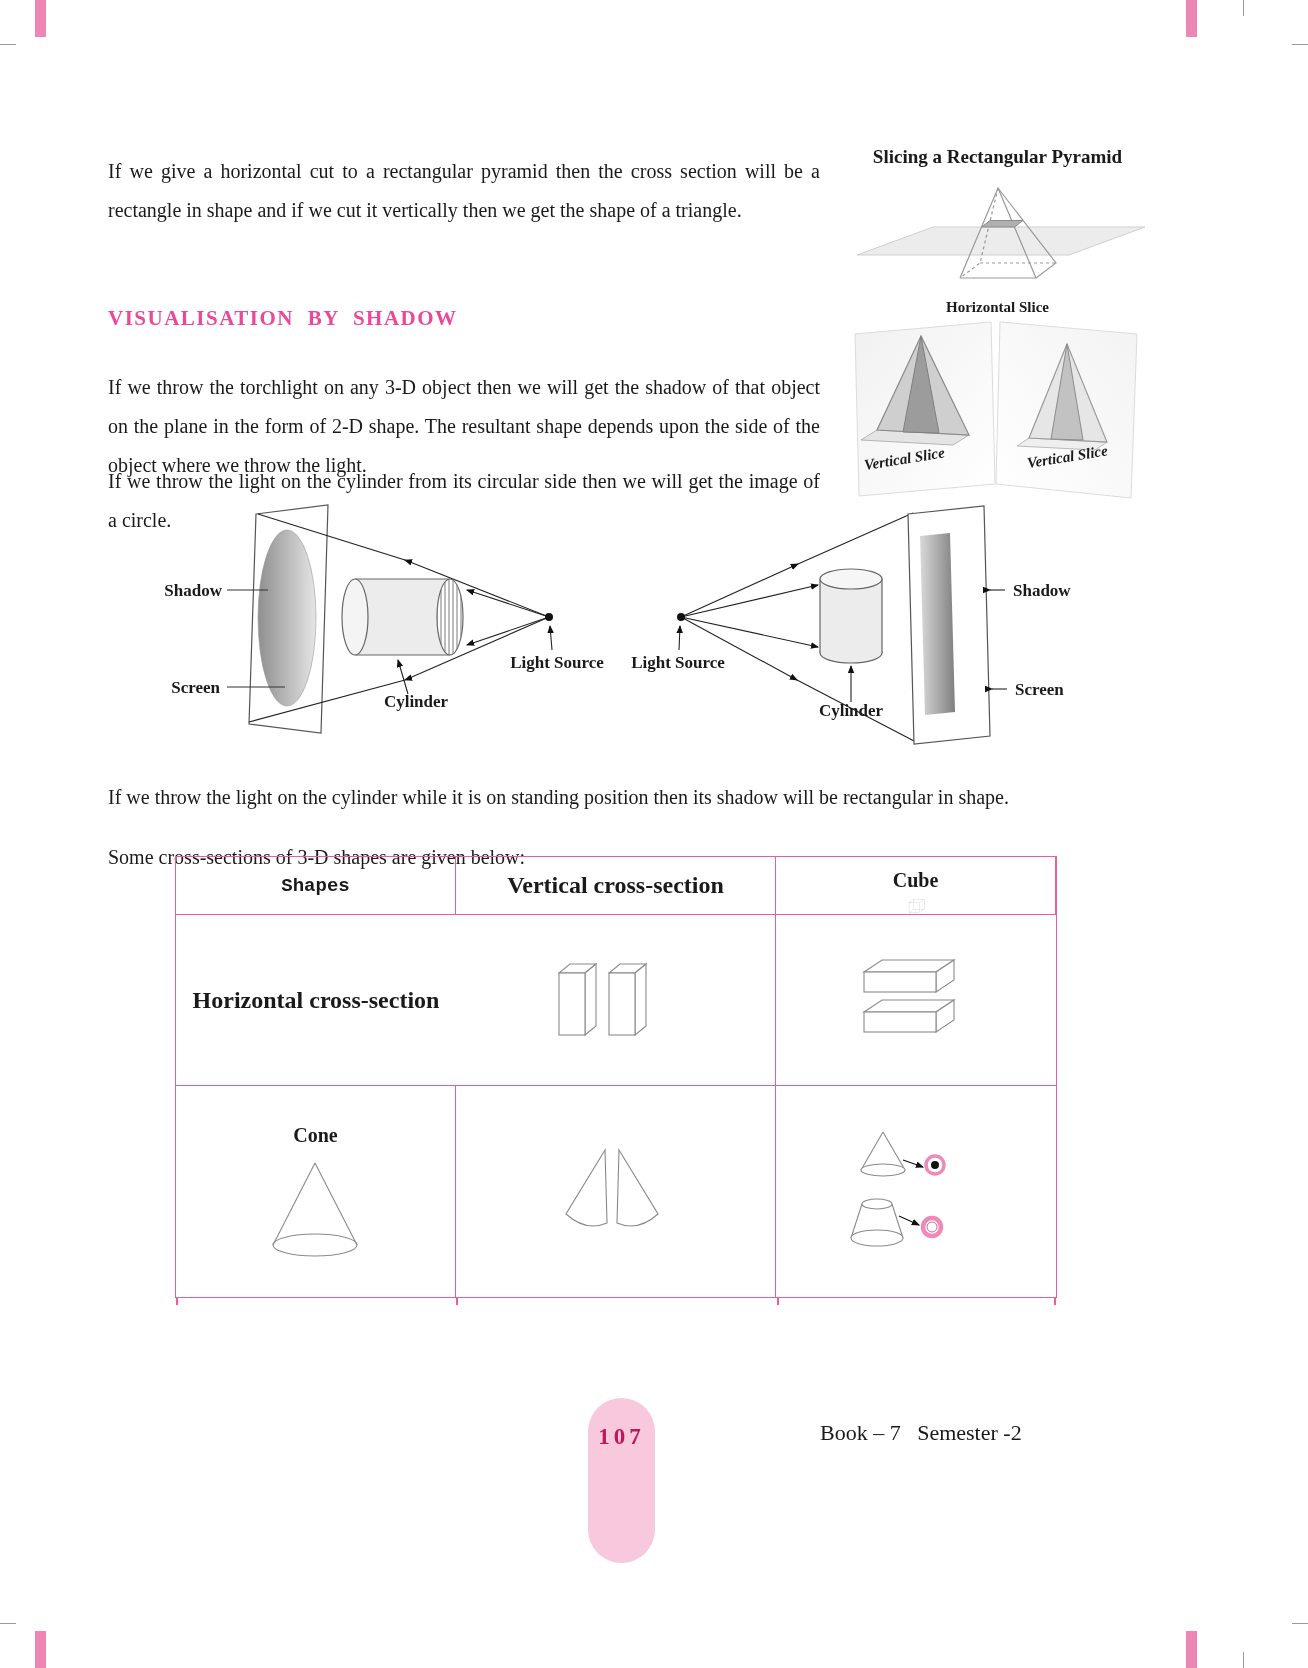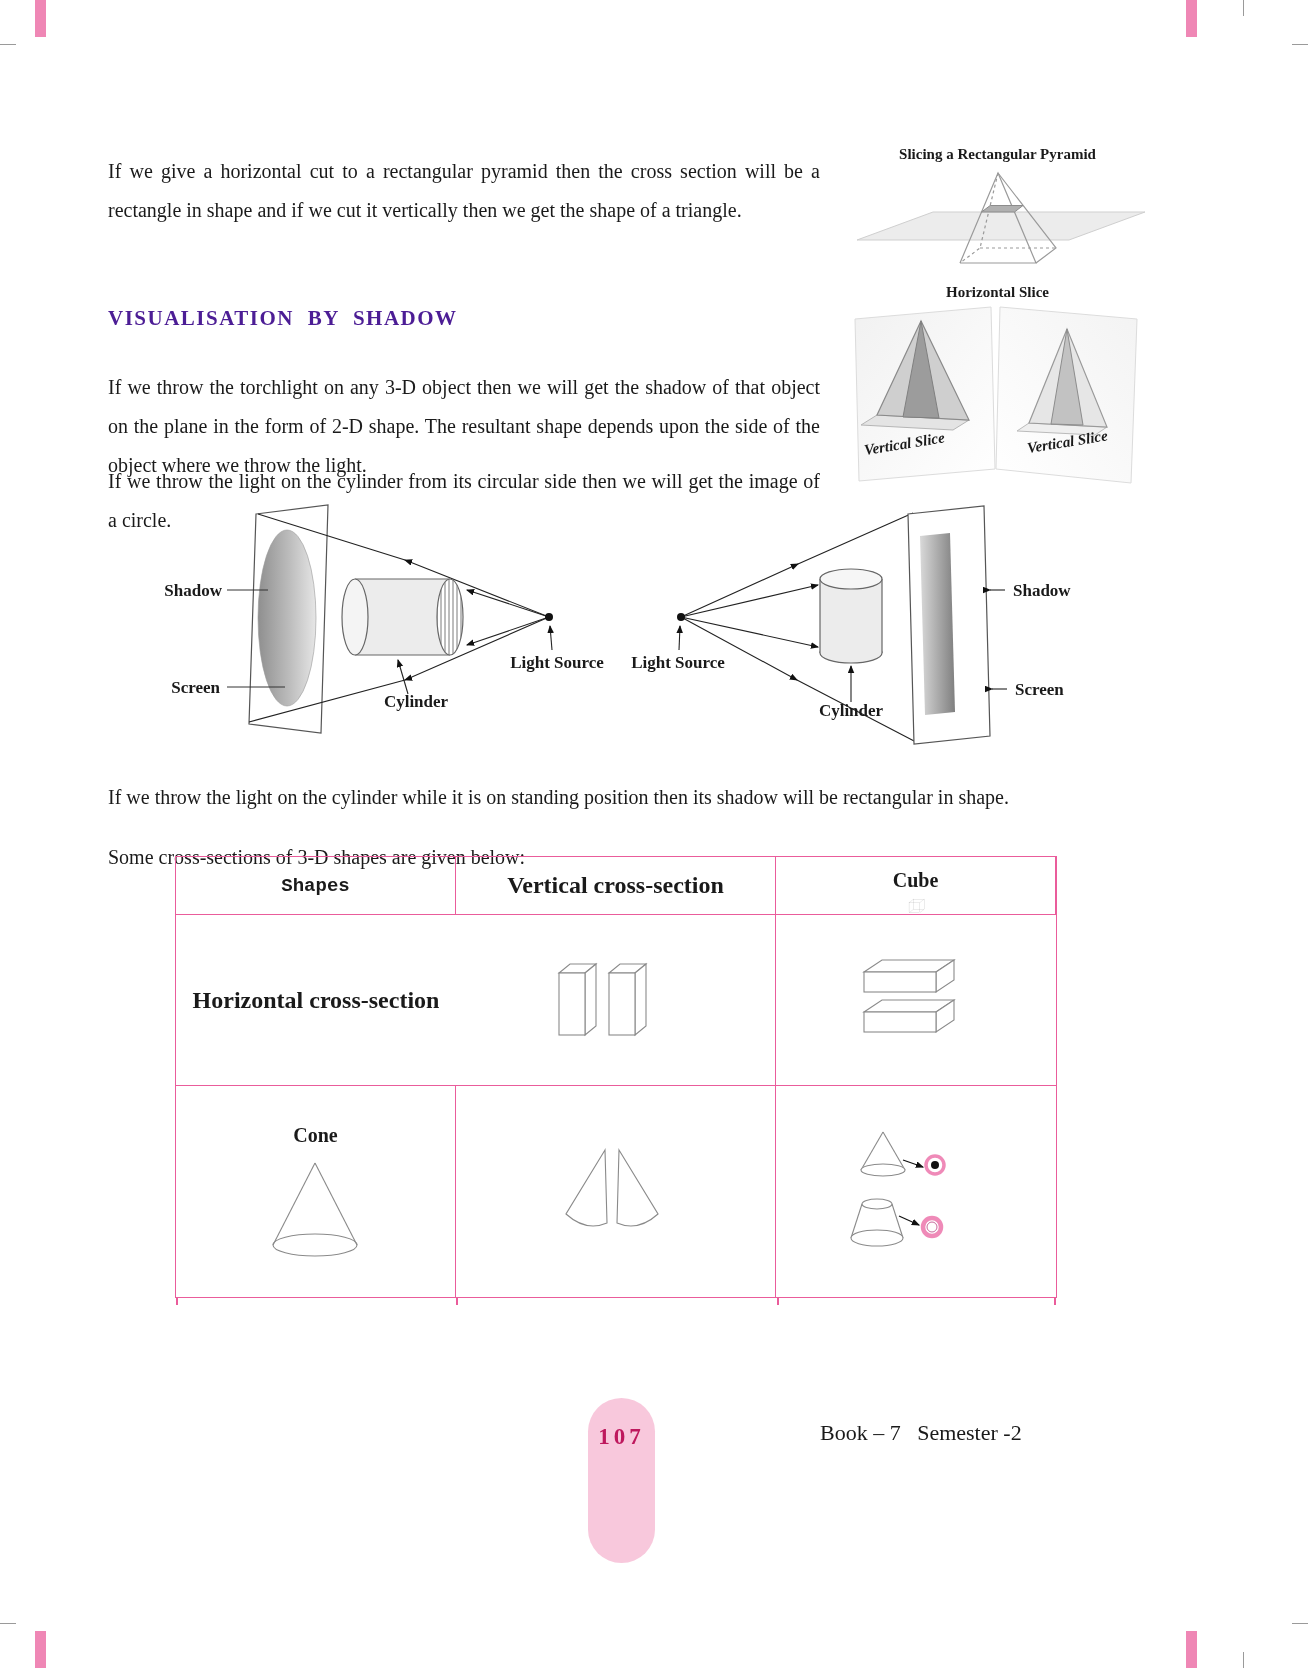--- a/index.html
+++ b/index.html
@@ -5,26 +5,26 @@
   html,body{margin:0;padding:0;background:#fff;}
   .page{position:relative;width:1308px;height:1668px;background:#ffffff;
         font-family:"Liberation Serif",serif;color:#1a1a1a;overflow:hidden;}
 
   
   .pink-bar{position:absolute;width:11px;height:37px;background:#ef87b5;}
   .crop{position:absolute;background:#9a9a9a;}
 
   
   .para{position:absolute;font-size:20px;line-height:39px;text-align:justify;text-align-last:left;}
-  .section-heading{position:absolute;font-size:21px;font-weight:bold;color:#4c1d95;
+  .section-heading{position:absolute;font-size:21px;font-weight:bold;color:#ec4899;
         letter-spacing:1.5px;word-spacing:7px;}
 
   
   .fig-pyramid{position:absolute;left:845px;top:146px;width:305px;}
-  .fig-title{font-size:15px;font-weight:bold;text-align:center;margin-bottom:5px;}
+  .fig-title{font-size:19px;font-weight:bold;text-align:center;margin-bottom:15px;}
   .fig-caption{font-size:15px;font-weight:bold;text-align:center;margin:4px 0 2px 0;}
 
   svg text{font-family:"Liberation Serif",serif;fill:#1a1a1a;}
   .dlabel{font-size:17px;font-weight:bold;}
   .vslabel{font-size:15px;font-weight:bold;font-style:italic;}
 
   
   .shadow-diagram{position:absolute;left:75px;top:500px;}
 
   

